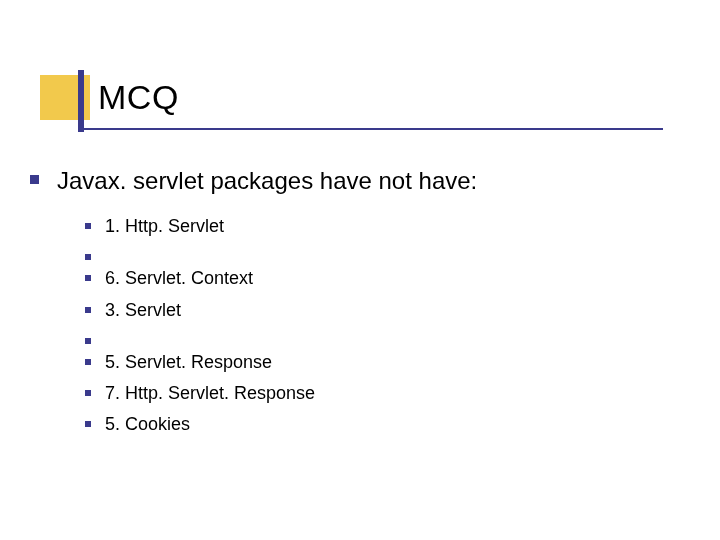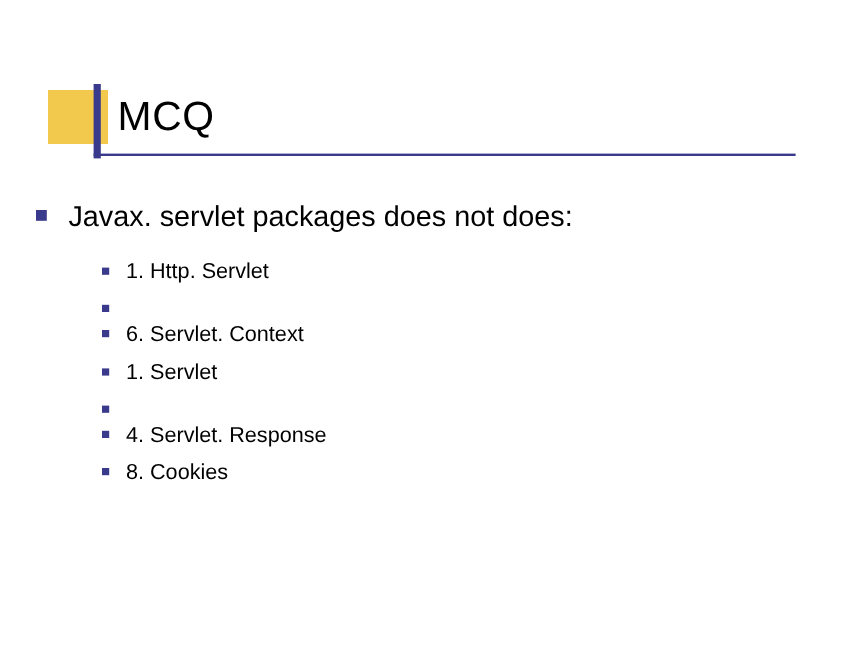--- a/index.html
+++ b/index.html
@@ -104,43 +104,47 @@
 <div class="header-area">
   <div class="yellow-block"></div>
   <div class="purple-bar"></div>
   <div class="title">MCQ</div>
   <div class="underline"></div>
 </div>
 
 <div class="content">
   <div class="question-row">
     <div class="bullet-large"></div>
-    <div class="question-text">Javax. servlet packages does not does:</div>
+    <div class="question-text">Javax. servlet packages have not have:</div>
   </div>
   <div class="options">
     <div class="option-row">
       <div class="bullet-small"></div>
       <div class="option-text">1. Http. Servlet</div>
     </div>
     <div class="option-row">
       <div class="bullet-small"></div>
     </div>
     <div class="option-row">
       <div class="bullet-small"></div>
       <div class="option-text">6. Servlet. Context</div>
     </div>
     <div class="option-row">
       <div class="bullet-small"></div>
-      <div class="option-text">1. Servlet</div>
+      <div class="option-text">3. Servlet</div>
     </div>
     <div class="option-row">
       <div class="bullet-small"></div>
     </div>
     <div class="option-row">
       <div class="bullet-small"></div>
-      <div class="option-text">4. Servlet. Response</div>
+      <div class="option-text">5. Servlet. Response</div>
     </div>
     <div class="option-row">
       <div class="bullet-small"></div>
-      <div class="option-text">8. Cookies</div>
+      <div class="option-text">7. Http. Servlet. Response</div>
+    </div>
+    <div class="option-row">
+      <div class="bullet-small"></div>
+      <div class="option-text">5. Cookies</div>
     </div>
   </div>
 </div>
 
 </body></html>

